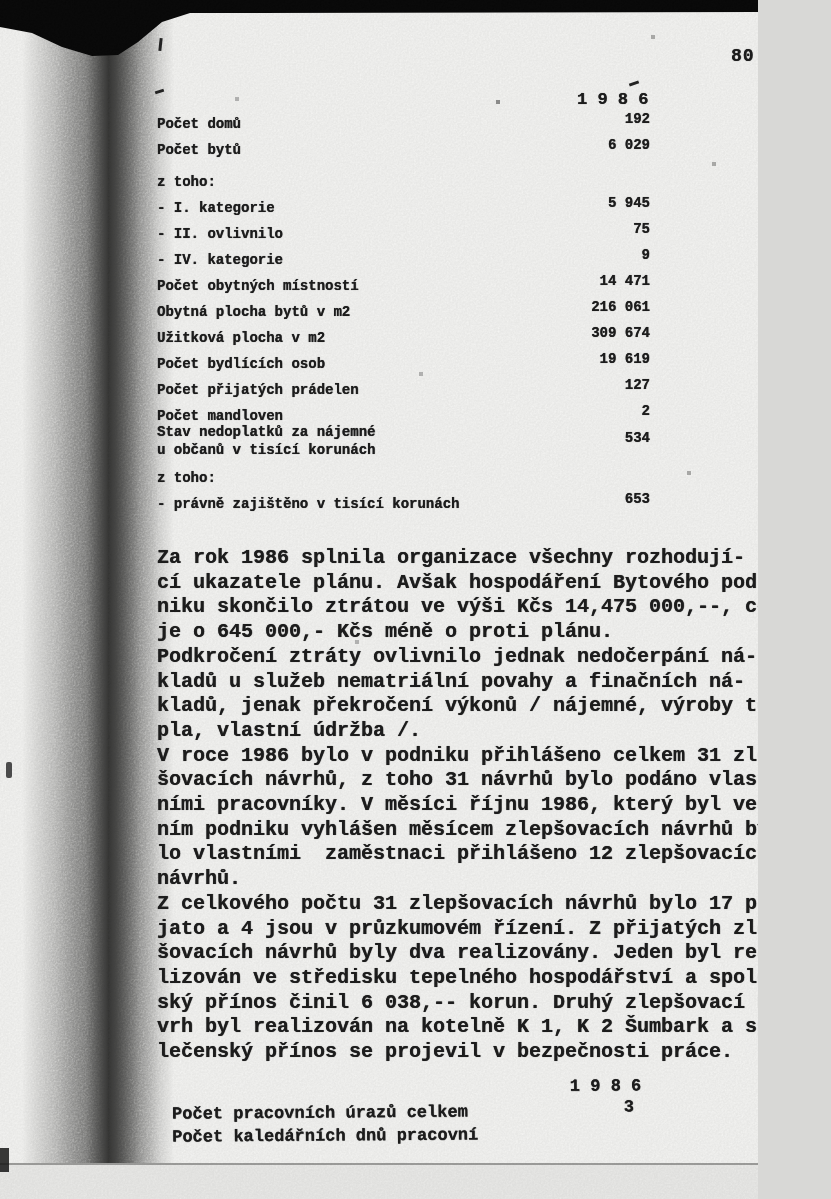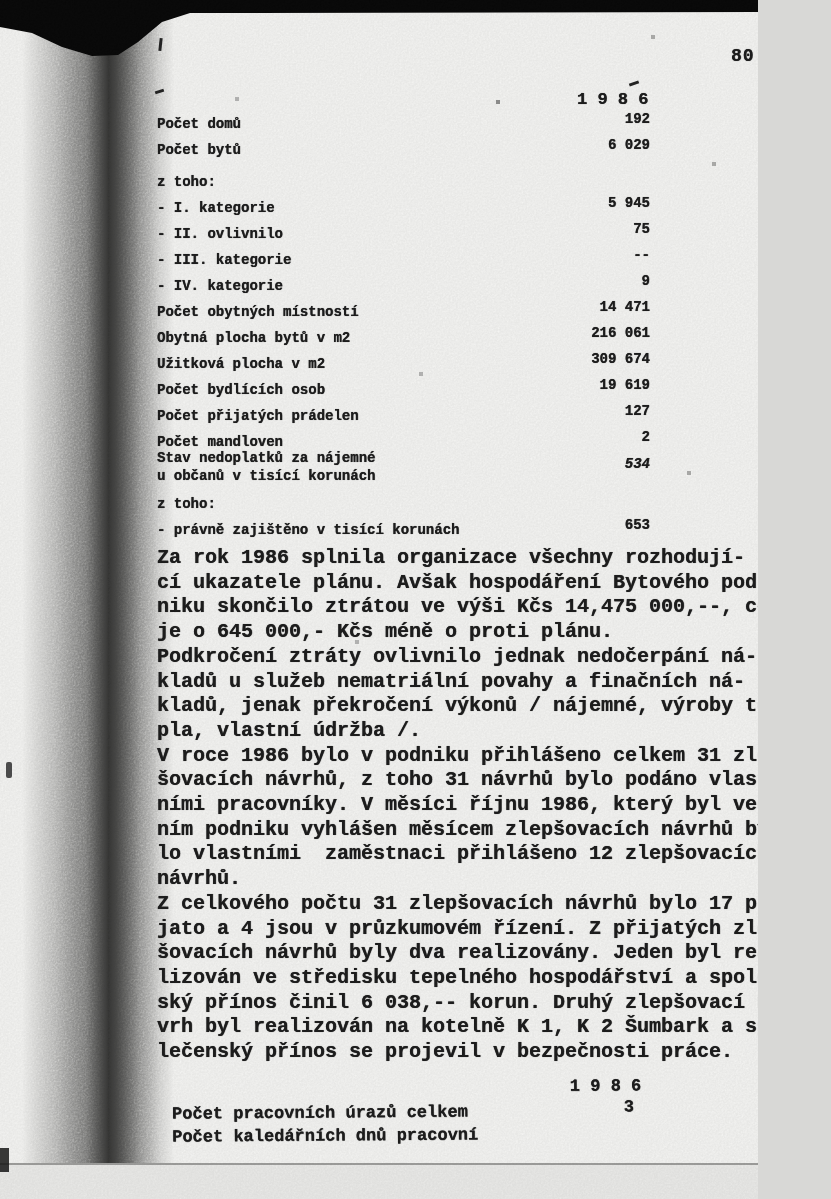--- a/index.html
+++ b/index.html
@@ -57,21 +57,21 @@
 
   
   .stats{position:absolute;left:157px;top:90px;width:493px;}
   .year-head{font-size:17px;height:26px;margin-left:420px;white-space:pre;}
   .trow{display:flex;justify-content:space-between;align-items:flex-start;height:26px;font-size:14px;}
   .trow .lbl{white-space:pre;}
   .trow .val{transform:translateY(-5px);white-space:pre;}
   .trow.sub1{margin-top:6px;}
   .trow.stav{height:46px;margin-top:-10px;}
   .trow.stav .lbl{line-height:17.5px;}
-  .trow.stav .val{transform:translateY(6px);font-style:italic;}
+  .trow.stav .val{transform:translateY(6px);}
 
   
   .bodytext{
     position:absolute;left:157px;top:546px;
     font-size:20px;line-height:24.7px;white-space:pre;
   }
 
   
   .bottom-sec{position:absolute;left:172px;top:1078px;width:462px;transform:rotate(-.4deg);}
   .bottom-sec .year-head{font-size:17px;height:25px;margin-left:398px;}
@@ -134,24 +134,20 @@
       <span class="lbl ink">z toho:</span>
       <span class="val ink"></span>
     </div>
     <div class="trow">
       <span class="lbl ink">- I. kategorie</span>
       <span class="val ink">5 945</span>
     </div>
     <div class="trow">
       <span class="lbl ink">- II. ovlivnilo</span>
       <span class="val ink">75</span>
-    </div>
-    <div class="trow">
-      <span class="lbl ink">- III. kategorie</span>
-      <span class="val ink">--</span>
     </div>
     <div class="trow">
       <span class="lbl ink">- IV. kategorie</span>
       <span class="val ink">9</span>
     </div>
     <div class="trow">
       <span class="lbl ink">Počet obytných místností</span>
       <span class="val ink">14 471</span>
     </div>
     <div class="trow">

